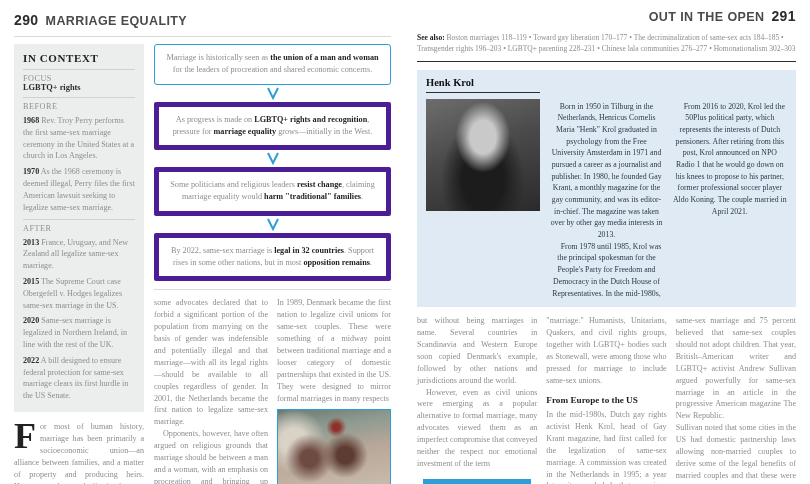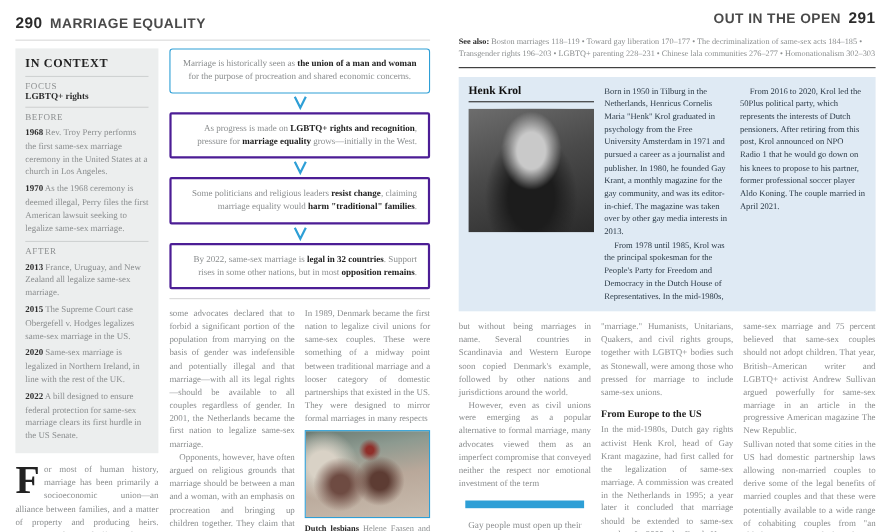--- a/index.html
+++ b/index.html
@@ -81,21 +81,21 @@
   .flowbox {
     text-align:center;
     font-size:8.2px;
     line-height:1.5;
     color:#8b8e8f;
     padding:7px 10px;
     background:#fff;
   }
   .flowbox b { color:#1f1f1f; }
   .fb-blue { border:1.6px solid #2e9fd6; border-radius:3px; }
-  .fb-black { border:2px solid #4c1d95; border-radius:2px;text-align:right; }
+  .fb-black { border:5px solid #4c1d95; border-radius:2px; }
   .arrow { text-align:center; height:17px; line-height:17px; color:#2e9fd6; font-size:15px; }
   .arrow svg { display:block; margin:0 auto; }
 
   
   .twocol { display:flex; gap:9px; margin-top:4px; }
   .twocol > div { flex:1; }
 
   
   .photo-wrap { margin-top:5px; }
   .photo {
@@ -134,21 +134,21 @@
     margin-bottom:4px;
   }
   .bio-rule { border-top:1px solid #2d2d2d; margin:3px 0 6px 0; }
   .bio-photo {
     width:100%; height:112px;
     background:
       radial-gradient(ellipse at 50% 34%, #c9c9c9 0 16%, rgba(201,201,201,0) 34%),
       radial-gradient(ellipse at 50% 72%, #1c1c1c 0 26%, rgba(28,28,28,0) 52%),
       linear-gradient(160deg, #6d6d6d 0%, #4a4a4a 45%, #2a2a2a 100%);
   }
-  .bio-text { font-size:7.8px; line-height:1.5; color:#2b3a47; text-align:left; }
+  .bio-text { font-size:7.8px; line-height:1.5; color:#2b3a47; text-align:center;margin-top:24px; }
   .bio-text p { margin:0; text-indent:9px; }
   .bio-text p.first { text-indent:0; }
 
   .right-cols { display:flex; gap:9px; }
   .right-cols > div { flex:1; }
 
   .pullquote {
     text-align:center;
     margin:9px 0 4px;
   }
@@ -191,21 +191,21 @@
         <div class="bodytext" style="margin-top:9px;">
           <p class="first"><span class="dropcap">F</span><span>or most of human history, marriage has been primarily a socioeconomic union—an alliance between families, and a matter of property and producing heirs. However, as love and affection became increasingly important components from around the late 17th century onward, greater emphasis began to be placed on individuals' ability to select their own partners, which prompted a reassessment of how to understand the institution itself. Notably, as same-sex practice was increasingly decriminalized and depathologized in the latter part of the 20th century,</span></p>
         </div>
       </div>
 
       <div class="col-right-left">
 
         <div class="flow">
 
           <div class="flowbox fb-blue">
-            <span>Marriage is historically seen as </span><b>the union of a man and woman</b><span> for the purpose of procreation and shared economic concerns.</span>
+            <span>Marriage is historically seen as </span><b>the union of a man and woman</b><span> for the leaders of procreation and shared economic concerns.</span>
           </div>
           <div class="arrow">
             <svg width="16" height="17" viewBox="0 0 16 17">
                 <path d="M3 3 L8 13 L13 3" fill="none" stroke="#2e9fd6" stroke-width="2"></path>
               </svg>
           </div>
 
           <div class="flowbox fb-black">
             <span>As progress is made on </span><b>LGBTQ+ rights and recognition</b><span>, pressure for </span><b>marriage equality</b><span> grows—initially in the West.</span>
           </div>

